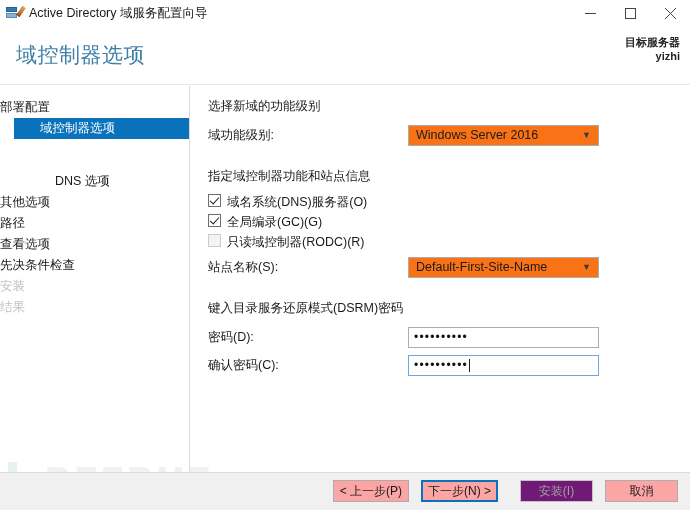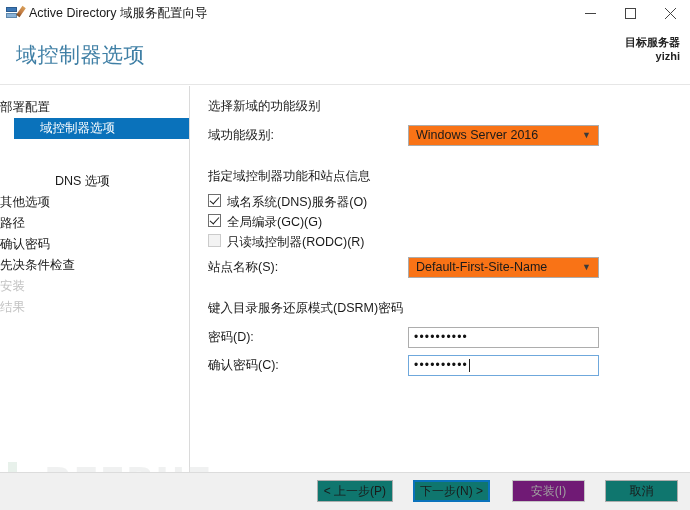--- a/index.html
+++ b/index.html
@@ -317,29 +317,29 @@
   .btn-group {
     position: absolute;
     right: 12px;
     top: 7px;
     display: flex;
     align-items: center;
   }
   .btn {
     height: 22px;
     min-width: 73px;
-    background: #0f766e;
+    background: #fca5a5;
     border: 1px solid #adadad;
     box-sizing: border-box;
     font-size: 12px;
     color: #1a1a1a;
     display: flex;
     align-items: center;
     justify-content: center;
-    margin-left: 20px;
+    margin-left: 12px;
     white-space: nowrap;
     padding: 0 6px;
   }
   .btn.focused {
     border: 1px solid #0a72bb;
     outline: 1px solid #0a72bb;
     outline-offset: -2px;
   }
   .btn.disabled {
     color: #a0a0a0;
@@ -385,21 +385,21 @@
     <span class="srv">yizhi</span>
   </div>
 </div>
 
 <div class="nav">
   <div class="nav-item">部署配置</div>
   <div class="nav-item selected">域控制器选项</div>
   <div class="nav-item indent">DNS 选项</div>
   <div class="nav-item">其他选项</div>
   <div class="nav-item">路径</div>
-  <div class="nav-item">确认密码</div>
+  <div class="nav-item">查看选项</div>
   <div class="nav-item">先决条件检查</div>
   <div class="nav-item disabled">安装</div>
   <div class="nav-item disabled">结果</div>
 </div>
 
 <div class="main">
 
   <div class="section-label">选择新域的功能级别</div>
 
   <div class="field-row">

